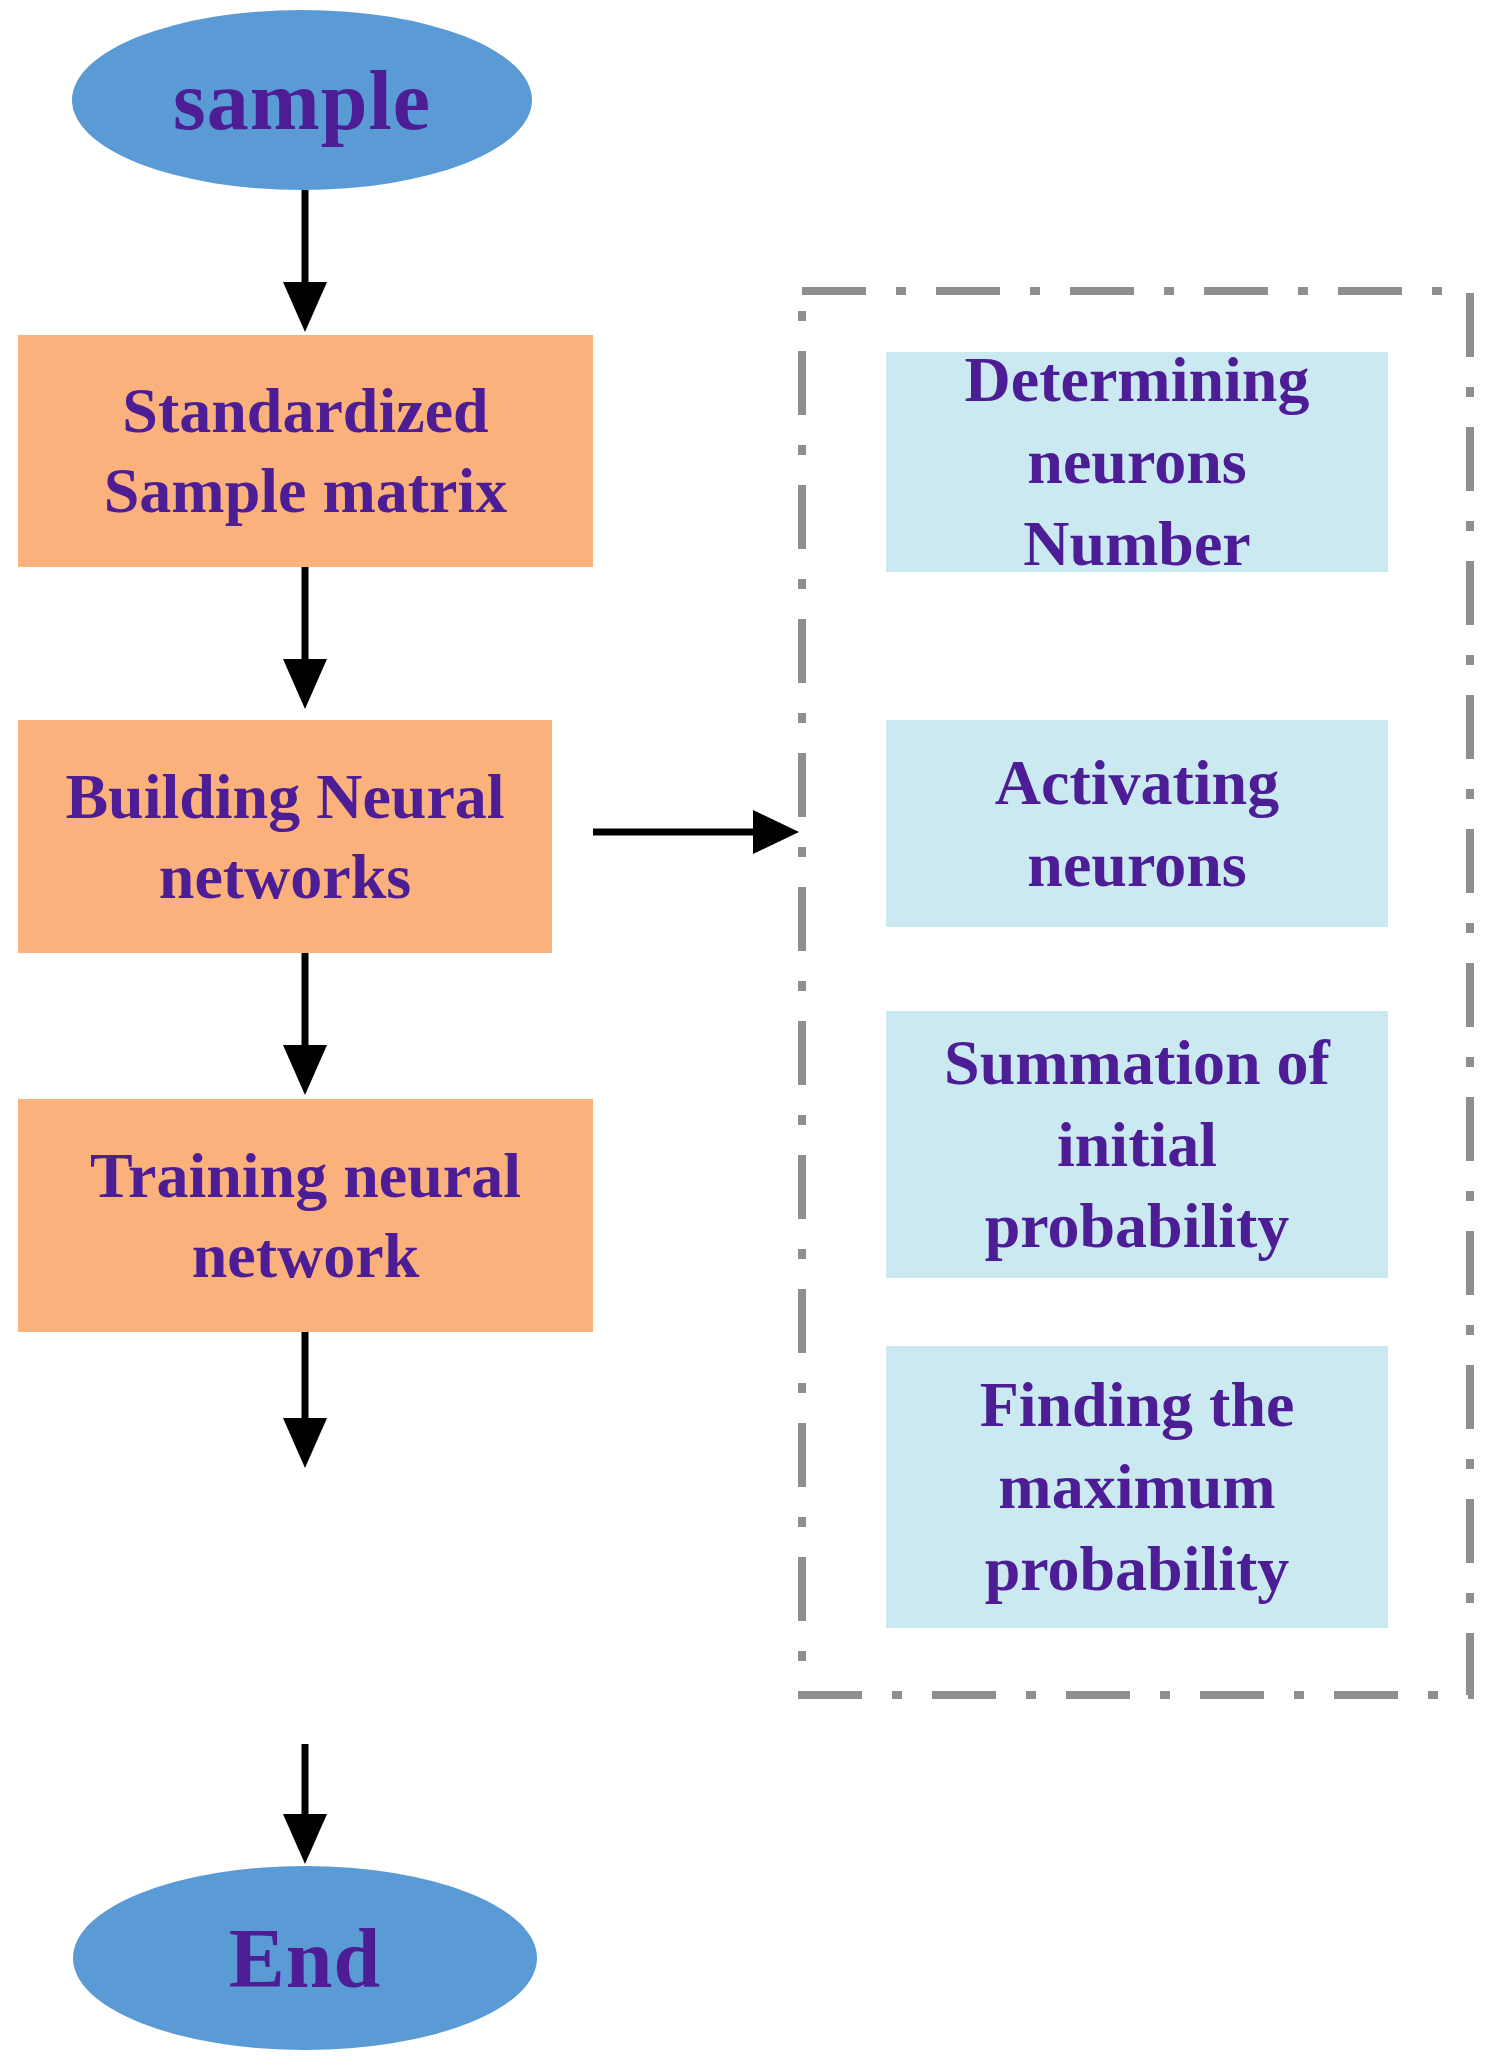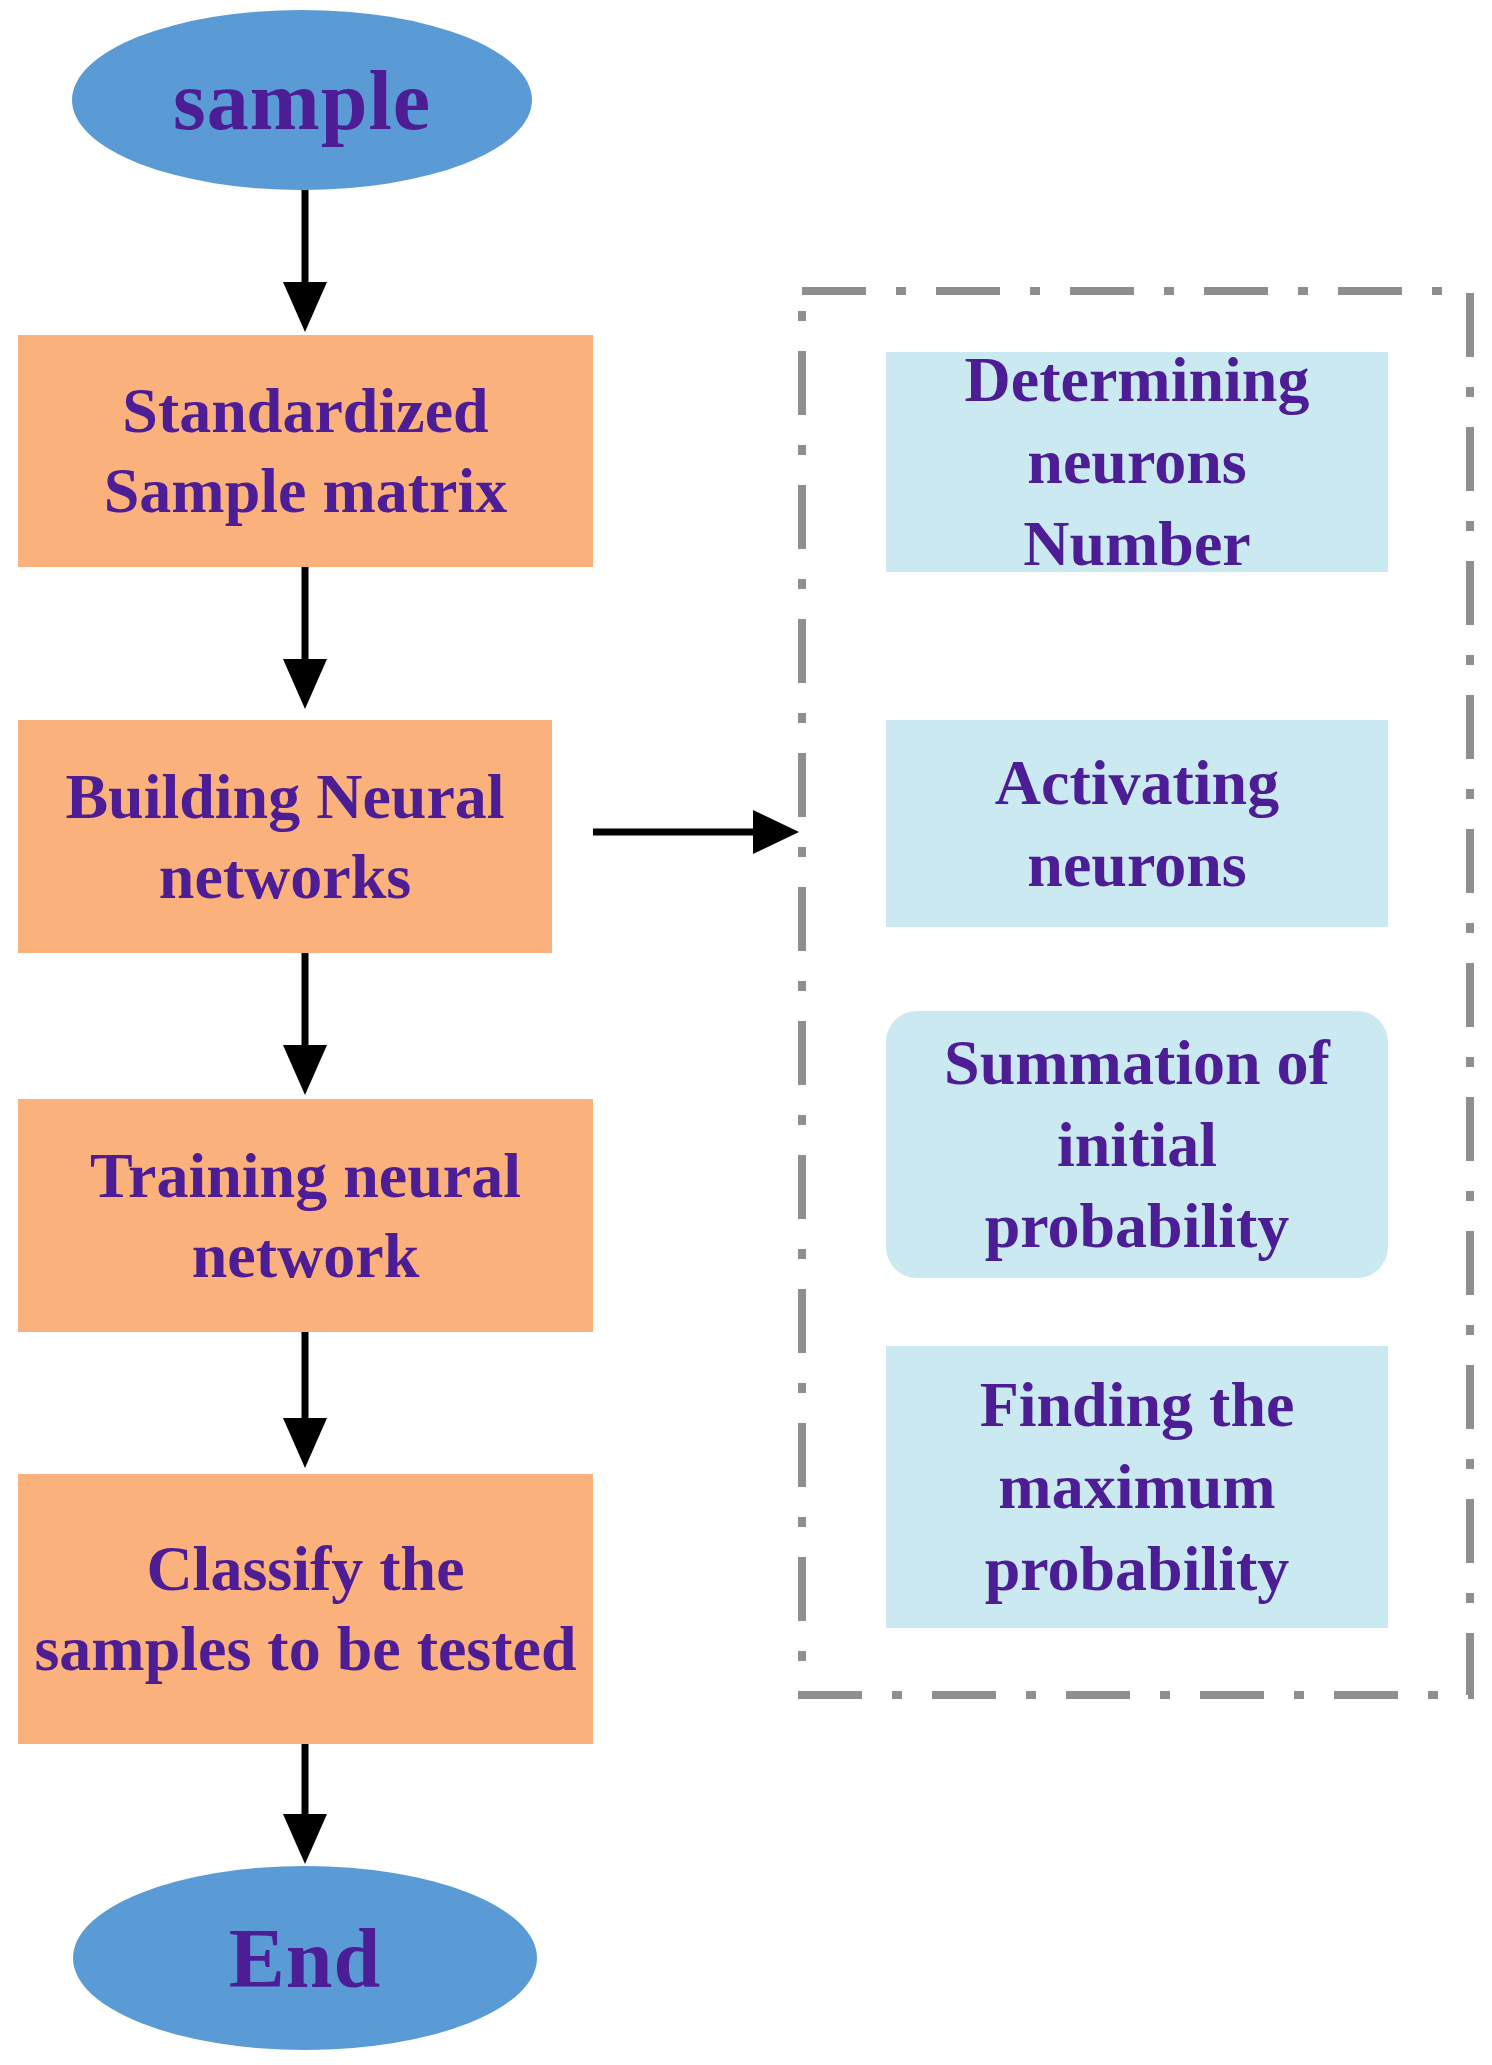--- a/index.html
+++ b/index.html
@@ -104,41 +104,37 @@
   <div class="node process" style="left:18px; top:720px; width:534px; height:233px;">
     <span class="label">Building Neural
 networks</span>
   </div>
 
   <div class="node process" style="left:18px; top:1099px; width:575px; height:233px;">
     <span class="label">Training neural
 network</span>
   </div>
 
-  <div class="node process" style="left:18px; top:1474px; width:575px; height:270px;">
-    <span class="label">Classify the
-samples to be tested</span>
-  </div>
 
   <div class="node terminal" style="left:73px; top:1866px; width:464px; height:184px;">
     <span class="label">End</span>
   </div>
 
   <div class="node panel-step" style="left:886px; top:352px; width:502px; height:220px;">
     <span class="label">Determining
 neurons
 Number</span>
   </div>
 
   <div class="node panel-step" style="left:886px; top:720px; width:502px; height:207px;">
     <span class="label">Activating
 neurons</span>
   </div>
 
-  <div class="node panel-step" style="left:886px; top:1011px; width:502px; height:267px;border-radius:31px;">
+  <div class="node panel-step" style="left:886px; top:1011px; width:502px; height:267px;">
     <span class="label">Summation of
 initial
 probability</span>
   </div>
 
   <div class="node panel-step" style="left:886px; top:1346px; width:502px; height:282px;">
     <span class="label">Finding the
 maximum
 probability</span>
   </div>

